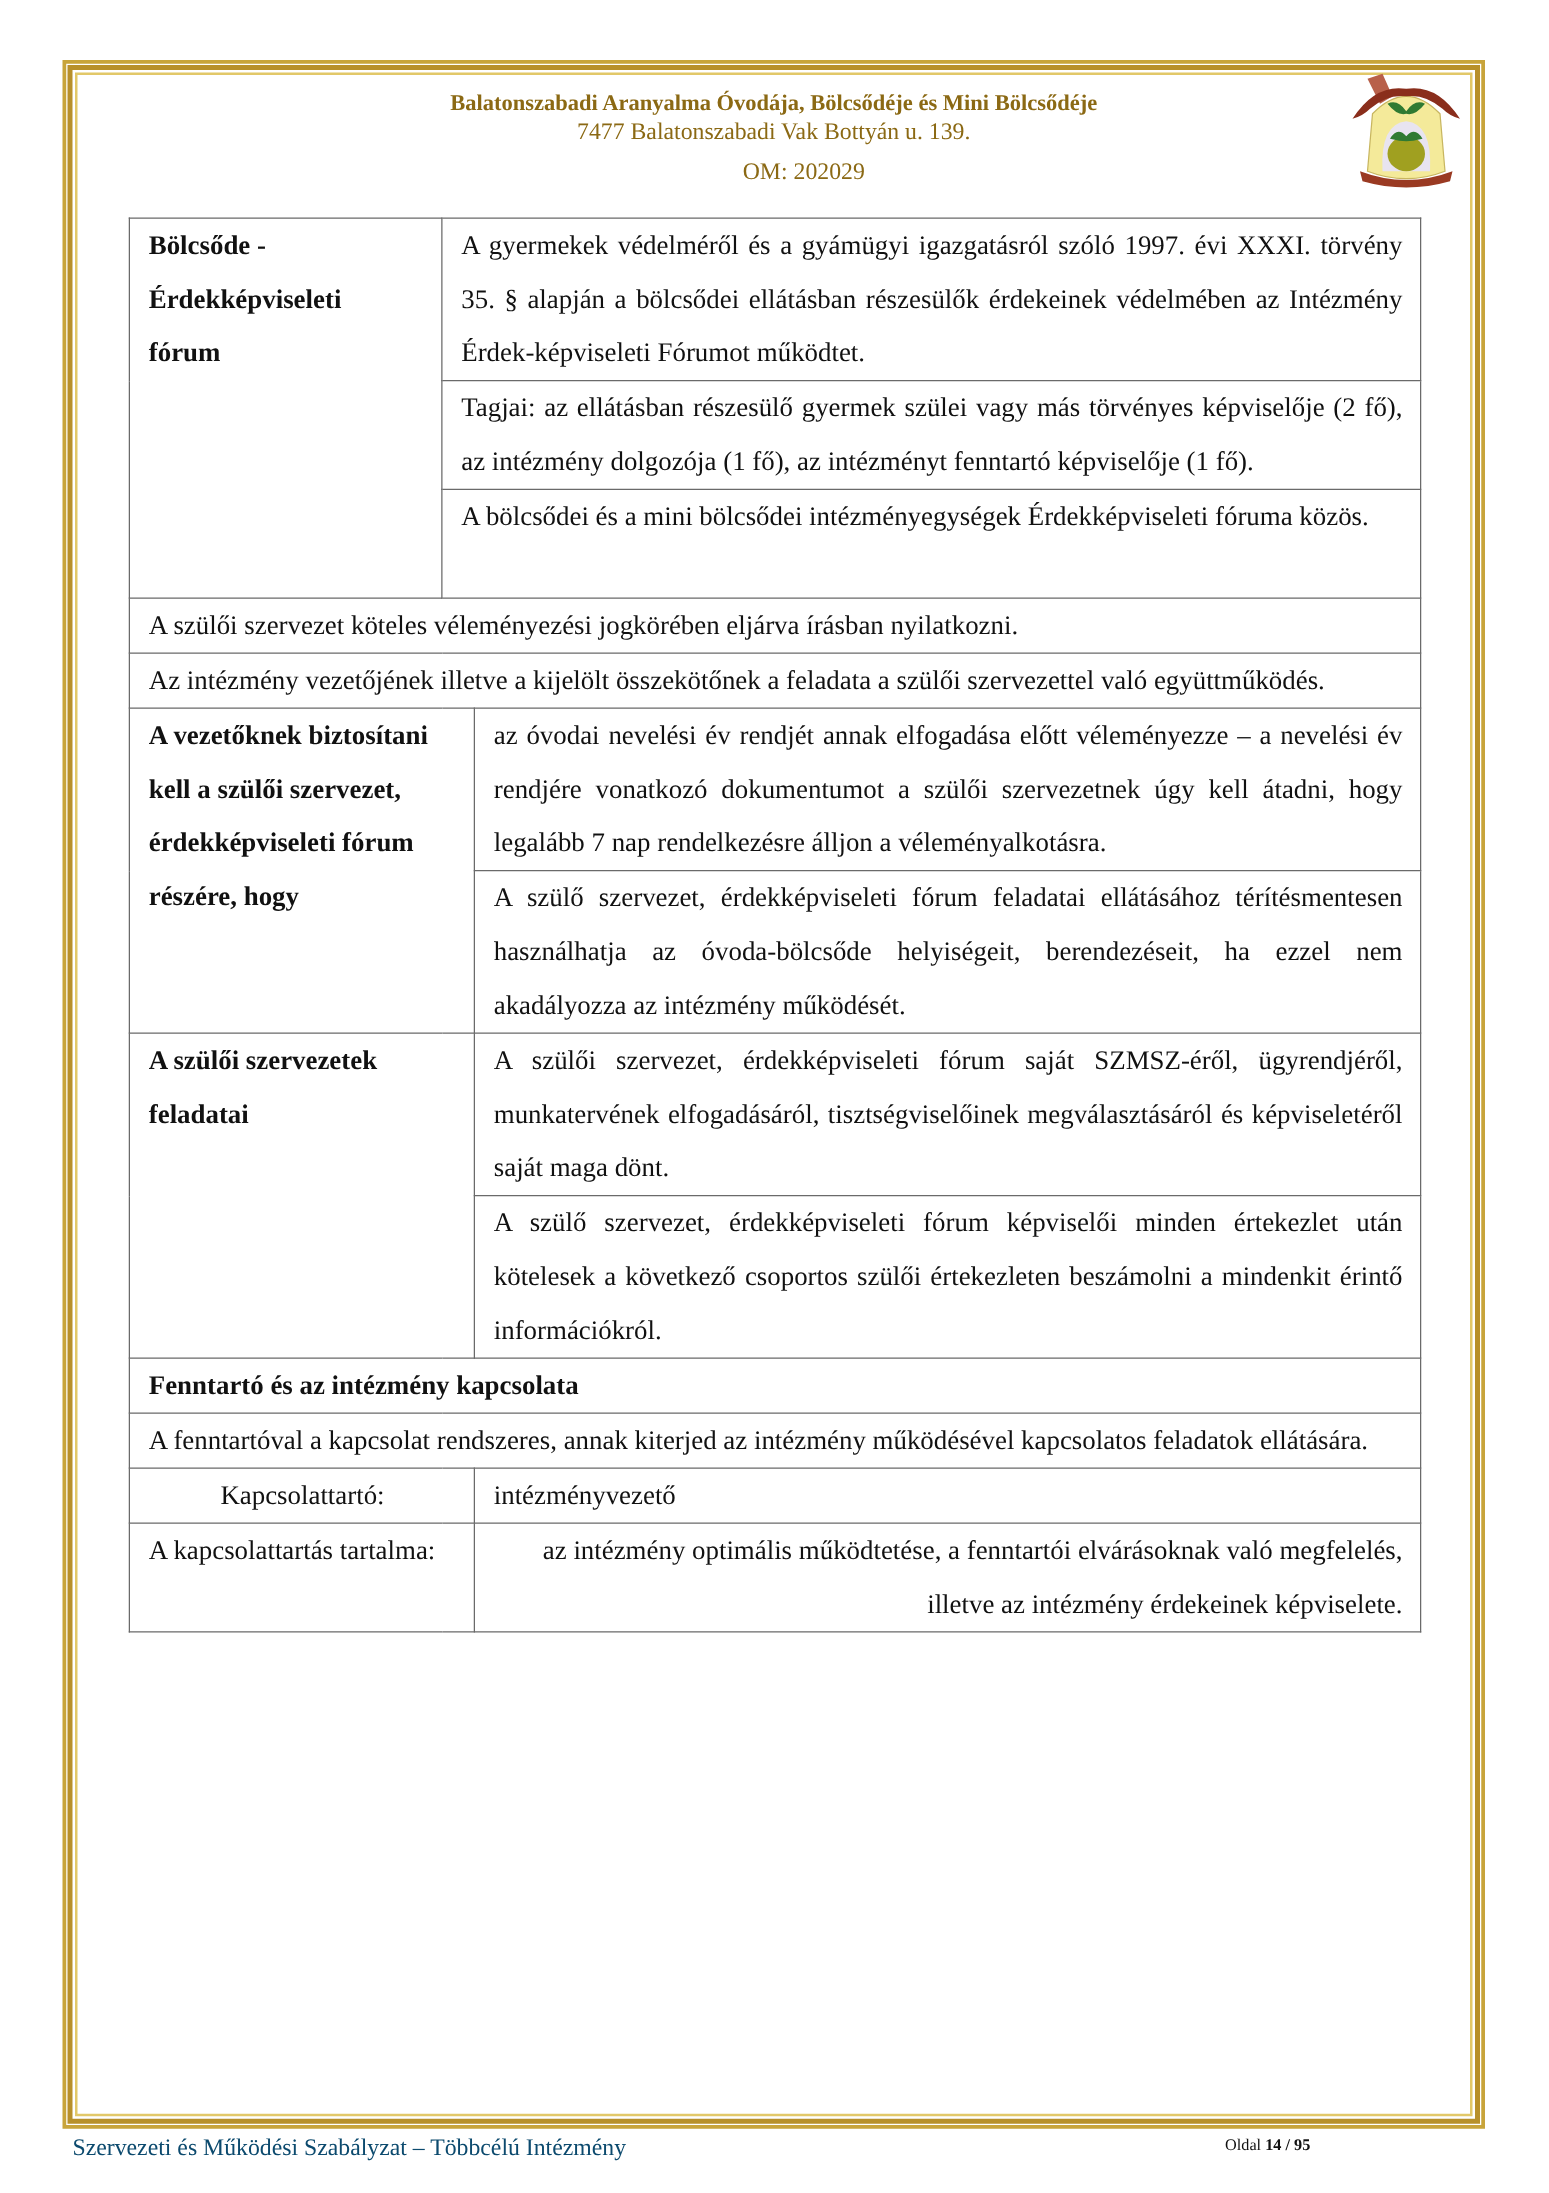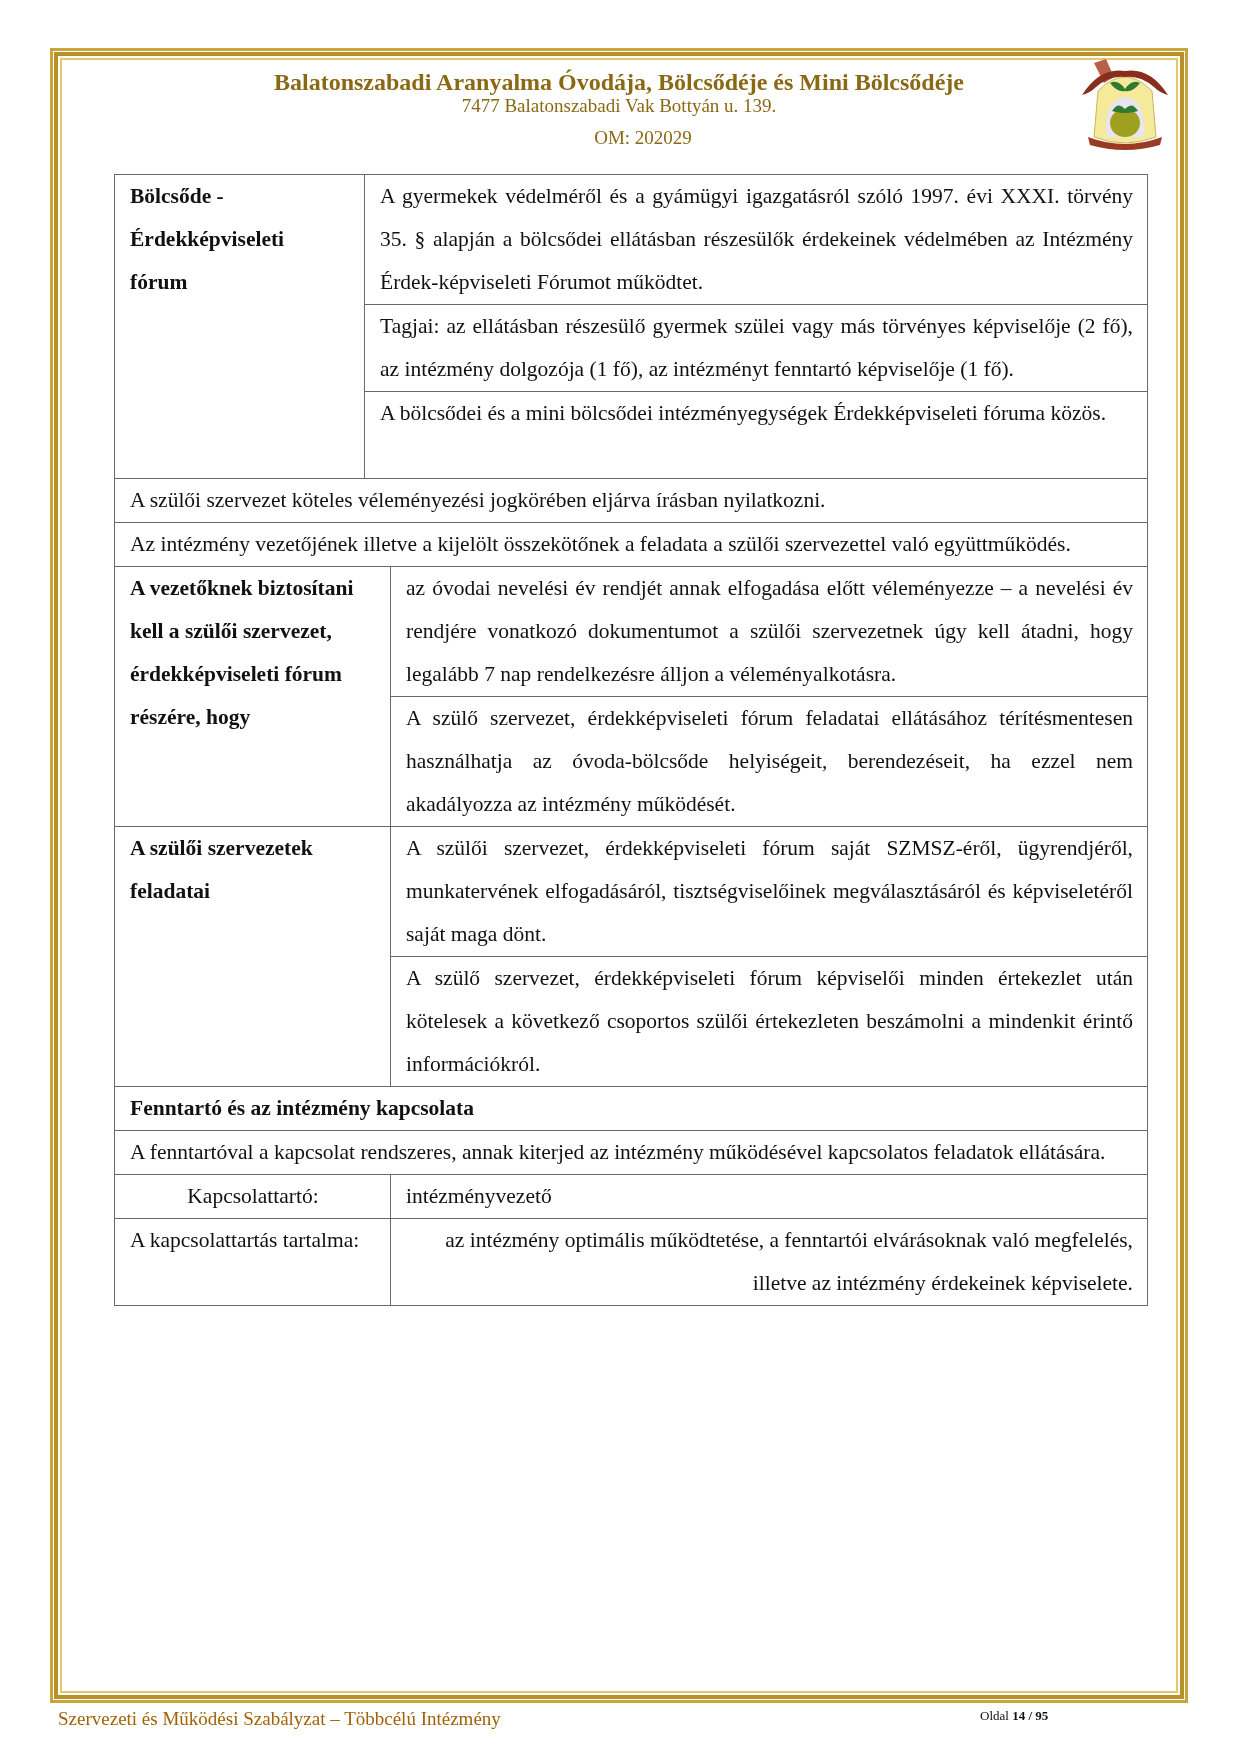--- a/index.html
+++ b/index.html
@@ -9,36 +9,36 @@
   
   .frame-outer { position: absolute; left: 50px; top: 48px; width: 1138px; height: 1655px;
                  border: 3px solid #c8a43a; box-sizing: border-box; }
   .frame-mid   { position: absolute; left: 54px; top: 52px; width: 1130px; height: 1647px;
                  border: 4px solid #b8902a; box-sizing: border-box; }
   .frame-inner { position: absolute; left: 60px; top: 58px; width: 1118px; height: 1635px;
                  border: 2px solid #e2c869; box-sizing: border-box; }
 
   .header { position: absolute; left: 60px; top: 70px; width: 1118px; text-align: center;
             color: #8b6914; }
-  .header .org { font-weight: bold; font-size: 24px; line-height: 24px; }
+  .header .org { font-weight: bold; font-size: 18px; line-height: 24px; }
   .header .addr { font-size: 19px; line-height: 24px; }
   .header .om { font-size: 19px; line-height: 24px; margin-top: 8px; padding-left: 48px; }
 
   .logo { position: absolute; left: 1080px; top: 57px; width: 90px; height: 96px; }
 
-  table.doc { position: absolute; left: 114px; top: 174px; width: 1034px;
+  table.doc { position: absolute; left: 103px; top: 174px; width: 1034px;
               border-collapse: collapse; font-size: 21.5px; line-height: 43px; }
   table.doc td { border: 1.5px solid #6a6a6a; vertical-align: top; padding: 0 14px 0 15px;
                  text-align: justify; }
   table.doc td.label { font-weight: bold; text-align: left; }
   table.doc td.full { text-align: justify; }
   table.doc td.center-bold { text-align: left; font-weight: bold; }
   td.pad-b { padding-bottom: 4px; }
 
-  .footer-left { position: absolute; left: 58px; top: 1708px; font-size: 19px; color: #a16207; }
+  .footer-left { position: absolute; left: 58px; top: 1708px; font-size: 19px; color: #0c4a6e; }
   .footer-right { position: absolute; left: 980px; top: 1708px; font-size: 13px; color: #111; }
   .footer-right b { font-weight: bold; }
 </style>
 </head>
 <body>
 
 <div class="frame-outer"></div>
 <div class="frame-mid"></div>
 <div class="frame-inner"></div>
 

